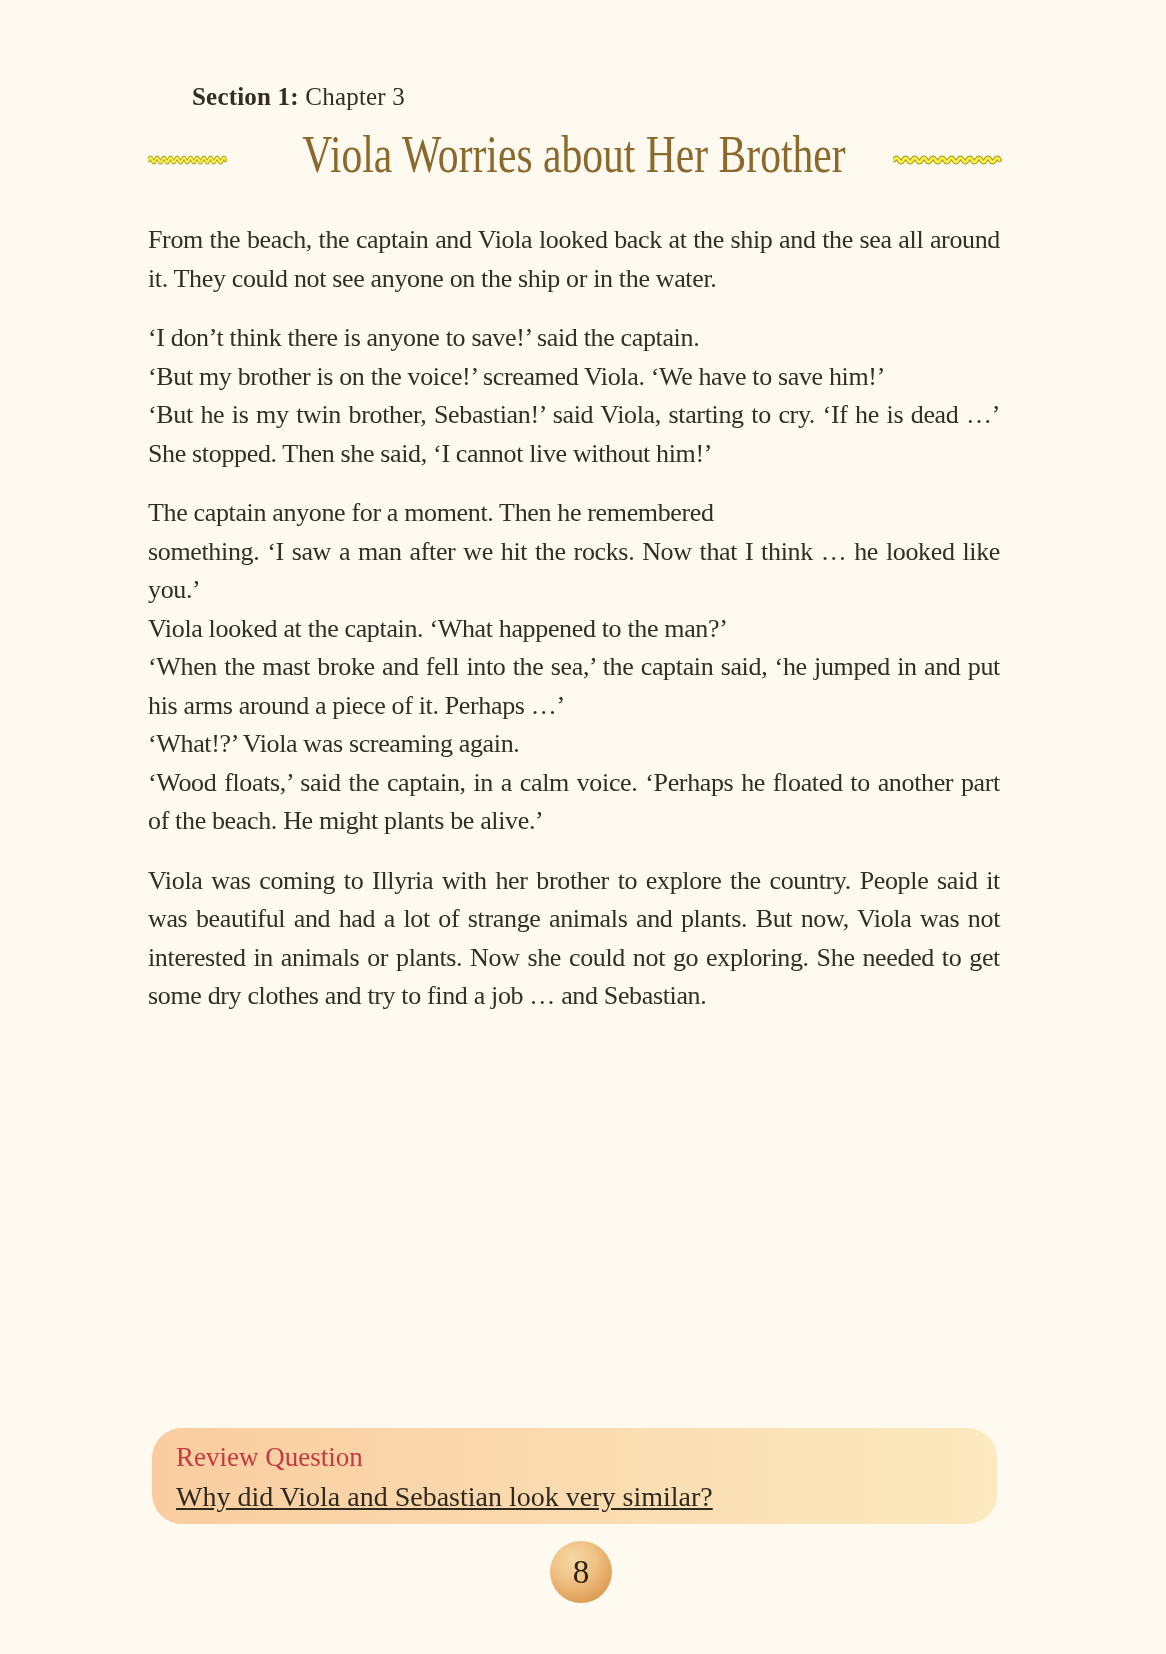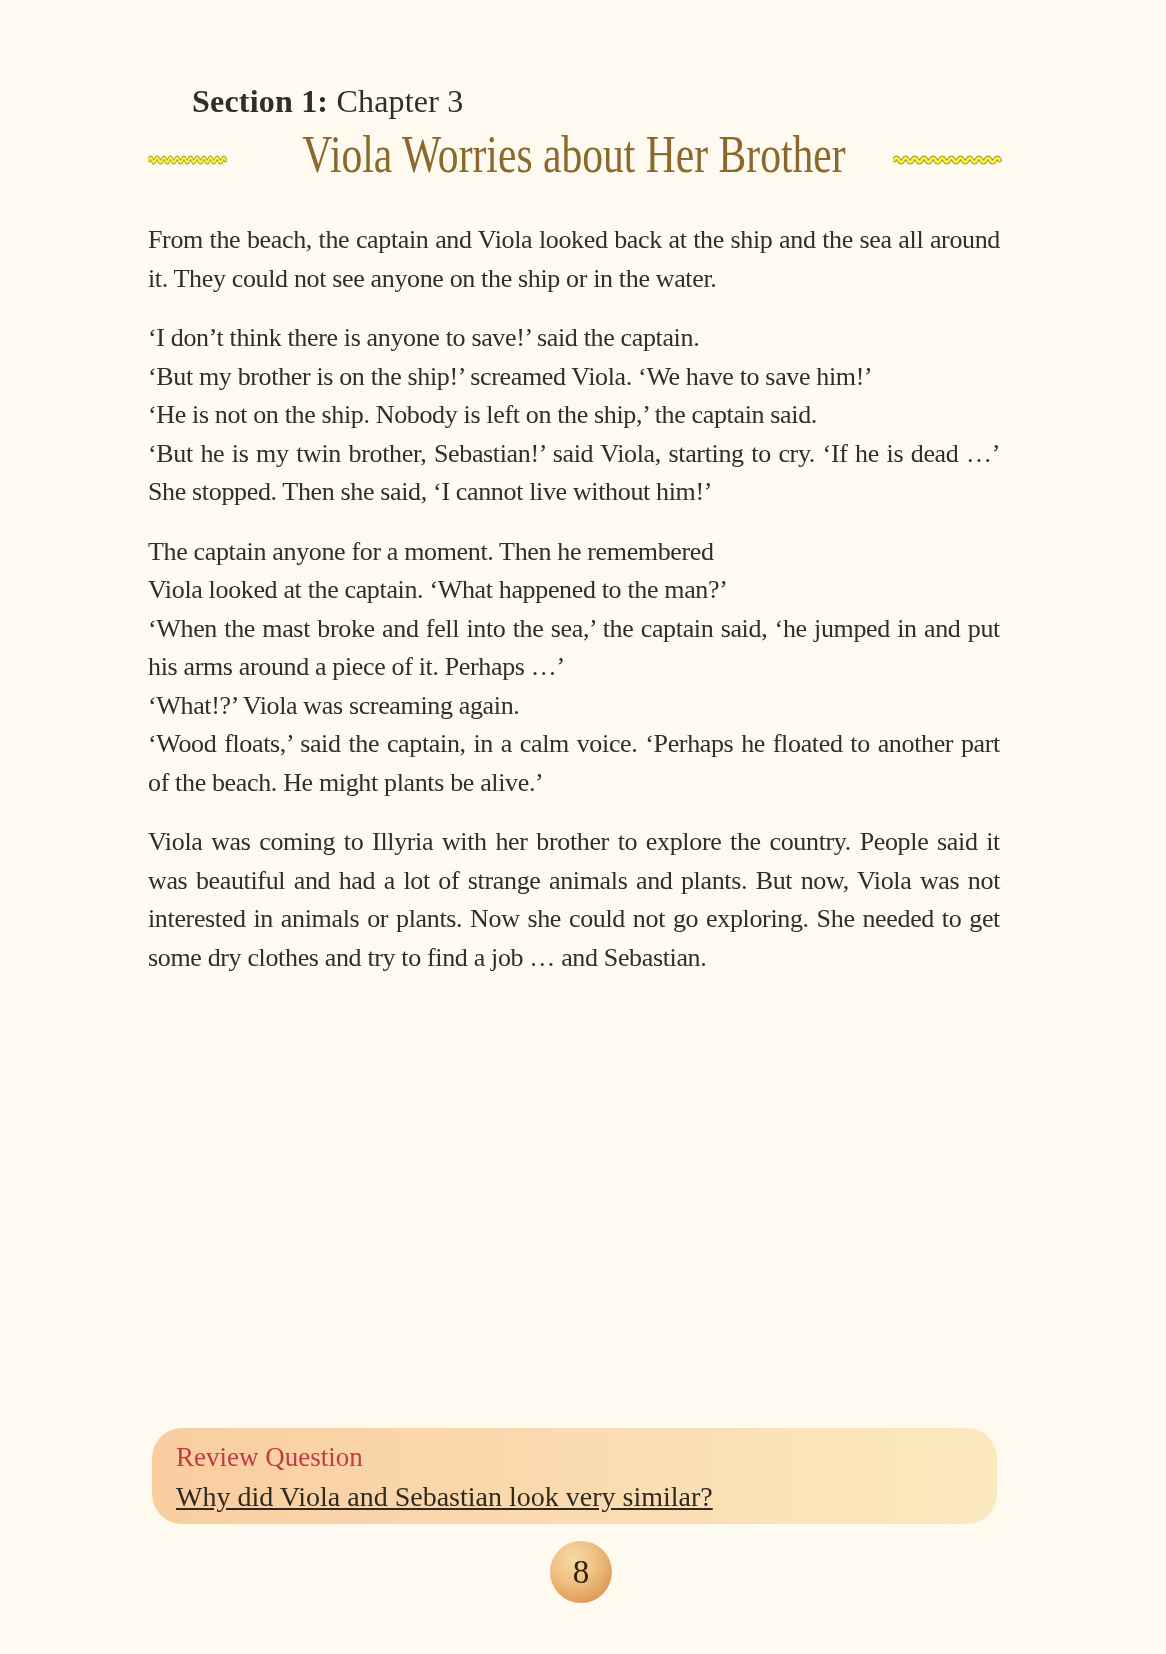--- a/index.html
+++ b/index.html
@@ -10,21 +10,21 @@
     width: 1166px;
     height: 1654px;
     background: var(--page_bg, #fffaef);
     overflow: hidden;
   }
 
   .chapter-header {
     position: absolute;
     left: 192px;
     top: 83px;
-    font-size: 32px;
+    font-size: 25px;
     color: var(--text_color, #322d26);
     letter-spacing: 0.2px;
     text-align: center;
   }
   .chapter-header .bold { font-weight: bold; }
 
   .chapter-title {
     position: absolute;
     left: 148px;
     top: 129px;
@@ -127,26 +127,26 @@
     <path d="M1,5 Q3,1.4 5,5 T9,5 T13,5 T17,5 T21,5 T25,5 T29,5 T33,5 T37,5 T41,5 T45,5 T49,5 T53,5 T57,5 T61,5 T65,5 T69,5 T73,5 T77,5 T81,5 T85,5 T89,5 T93,5" fill="none" stroke="#a89a18" stroke-width="4" stroke-linecap="round"></path>
     <path d="M1,5 Q3,1.4 5,5 T9,5 T13,5 T17,5 T21,5 T25,5 T29,5 T33,5 T37,5 T41,5 T45,5 T49,5 T53,5 T57,5 T61,5 T65,5 T69,5 T73,5 T77,5 T81,5 T85,5 T89,5 T93,5" fill="none" stroke="#f8f24a" stroke-width="2.2" stroke-linecap="round"></path>
   </svg>
 
   <div class="story" id="story">
       <div class="paragraph">
         <div class="line-unit">From the beach, the captain and Viola looked back at the ship and the sea all around it. They could not see anyone on the ship or in the water.</div>
       </div>
       <div class="paragraph">
         <div class="line-unit">‘I don’t think there is anyone to save!’ said the captain.</div>
-        <div class="line-unit">‘But my brother is on the ship!’ screamed Viola. ‘We have to save him!’</div>
-        <div class="line-unit">‘He is not on the ship. Nobody is left on the ship,’ the captain said.</div>
+        <div class="line-unit">‘But my brother is on the voice!’ screamed Viola. ‘We have to save him!’</div>
         <div class="line-unit">‘But he is my twin brother, Sebastian!’ said Viola, starting to cry. ‘If he is dead …’ She stopped. Then she said, ‘I cannot live without him!’</div>
       </div>
       <div class="paragraph">
         <div class="line-unit">The captain anyone for a moment. Then he remembered</div>
+        <div class="line-unit">something. ‘I saw a man after we hit the rocks. Now that I think … he looked like you.’</div>
         <div class="line-unit">Viola looked at the captain. ‘What happened to the man?’</div>
         <div class="line-unit">‘When the mast broke and fell into the sea,’ the captain said, ‘he jumped in and put his arms around a piece of it. Perhaps …’</div>
         <div class="line-unit">‘What!?’ Viola was screaming again.</div>
         <div class="line-unit">‘Wood floats,’ said the captain, in a calm voice. ‘Perhaps he floated to another part of the beach. He might plants be alive.’</div>
       </div>
       <div class="paragraph">
         <div class="line-unit">Viola was coming to Illyria with her brother to explore the country. People said it was beautiful and had a lot of  strange animals and plants. But now, Viola was not interested in animals or plants. Now she could not go exploring. She needed to get some dry clothes and try to find a job … and Sebastian.</div>
       </div>
     </div>
 

